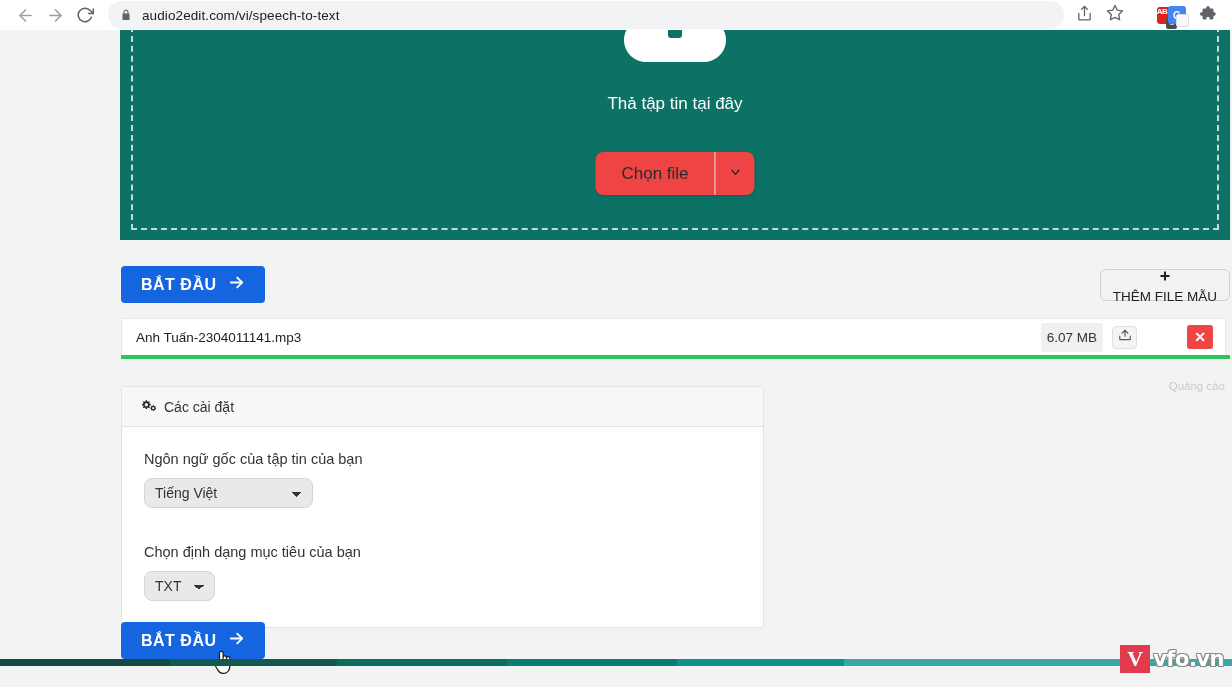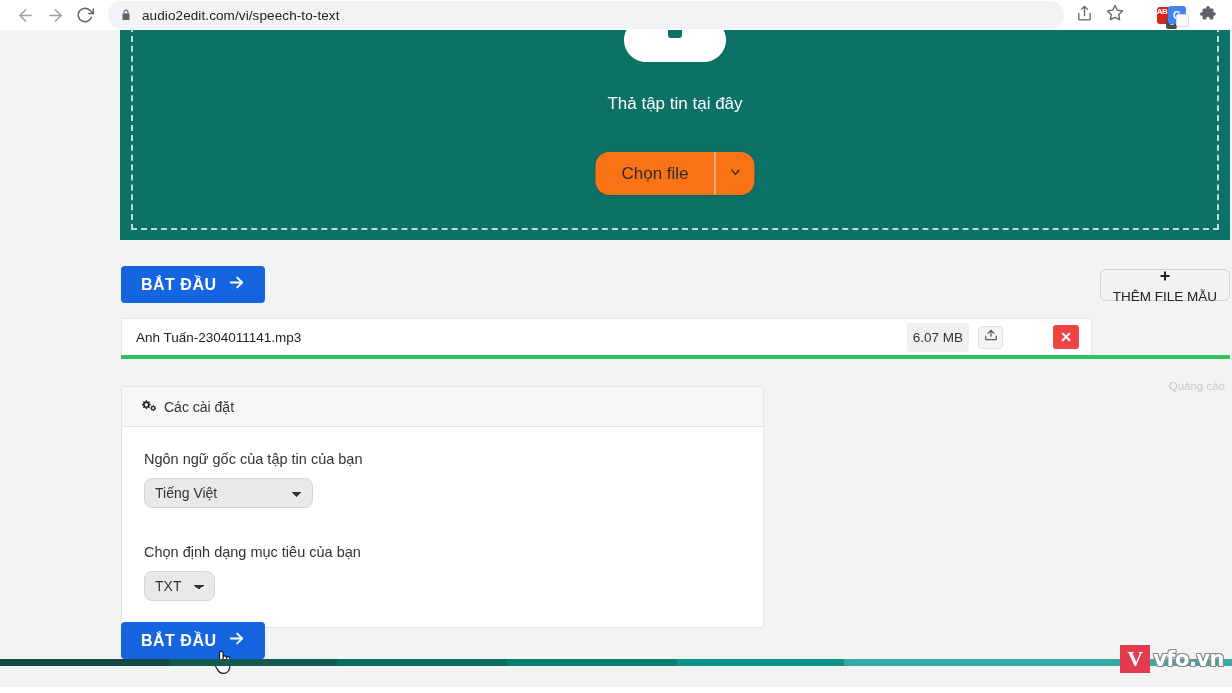--- a/index.html
+++ b/index.html
@@ -126,22 +126,22 @@
     left: 0; right: 0; top: 66px;
     text-align: center;
     color: #ffffff;
     font-size: 17px;
   }
   .choose-file {
     position: absolute;
     left: 50%; top: 124px;
     transform: translateX(-50%);
     display: flex;
-    background: #f97316;
-    border-radius: 14px;
+    background: #ef4444;
+    border-radius: 8px;
     box-shadow: 0 1px 3px rgba(0,0,0,0.18);
     overflow: hidden;
     height: 43px;
   }
   .choose-file-main {
     padding: 0 26px;
     display: flex; align-items: center;
     font-size: 17px;
     color: #2b2b2b;
   }
@@ -186,21 +186,21 @@
     color: #222;
     cursor: pointer;
     font-family: "Liberation Sans", sans-serif;
     flex-direction: column;
   }
 
   
   .file-row {
     position: absolute;
     left: 121px; top: 288px;
-    width: 971px; height: 38px;
+    width: 1105px; height: 38px;
     background: #ffffff;
     border: 1px solid #e6e6e6;
     display: flex;
     align-items: center;
     padding: 0 8px 0 14px;
     justify-content: space-between;
   }
   .file-name { font-size: 13.5px; color: #222; flex: 1 1 auto; }
   .file-size {
     font-size: 13.5px;

